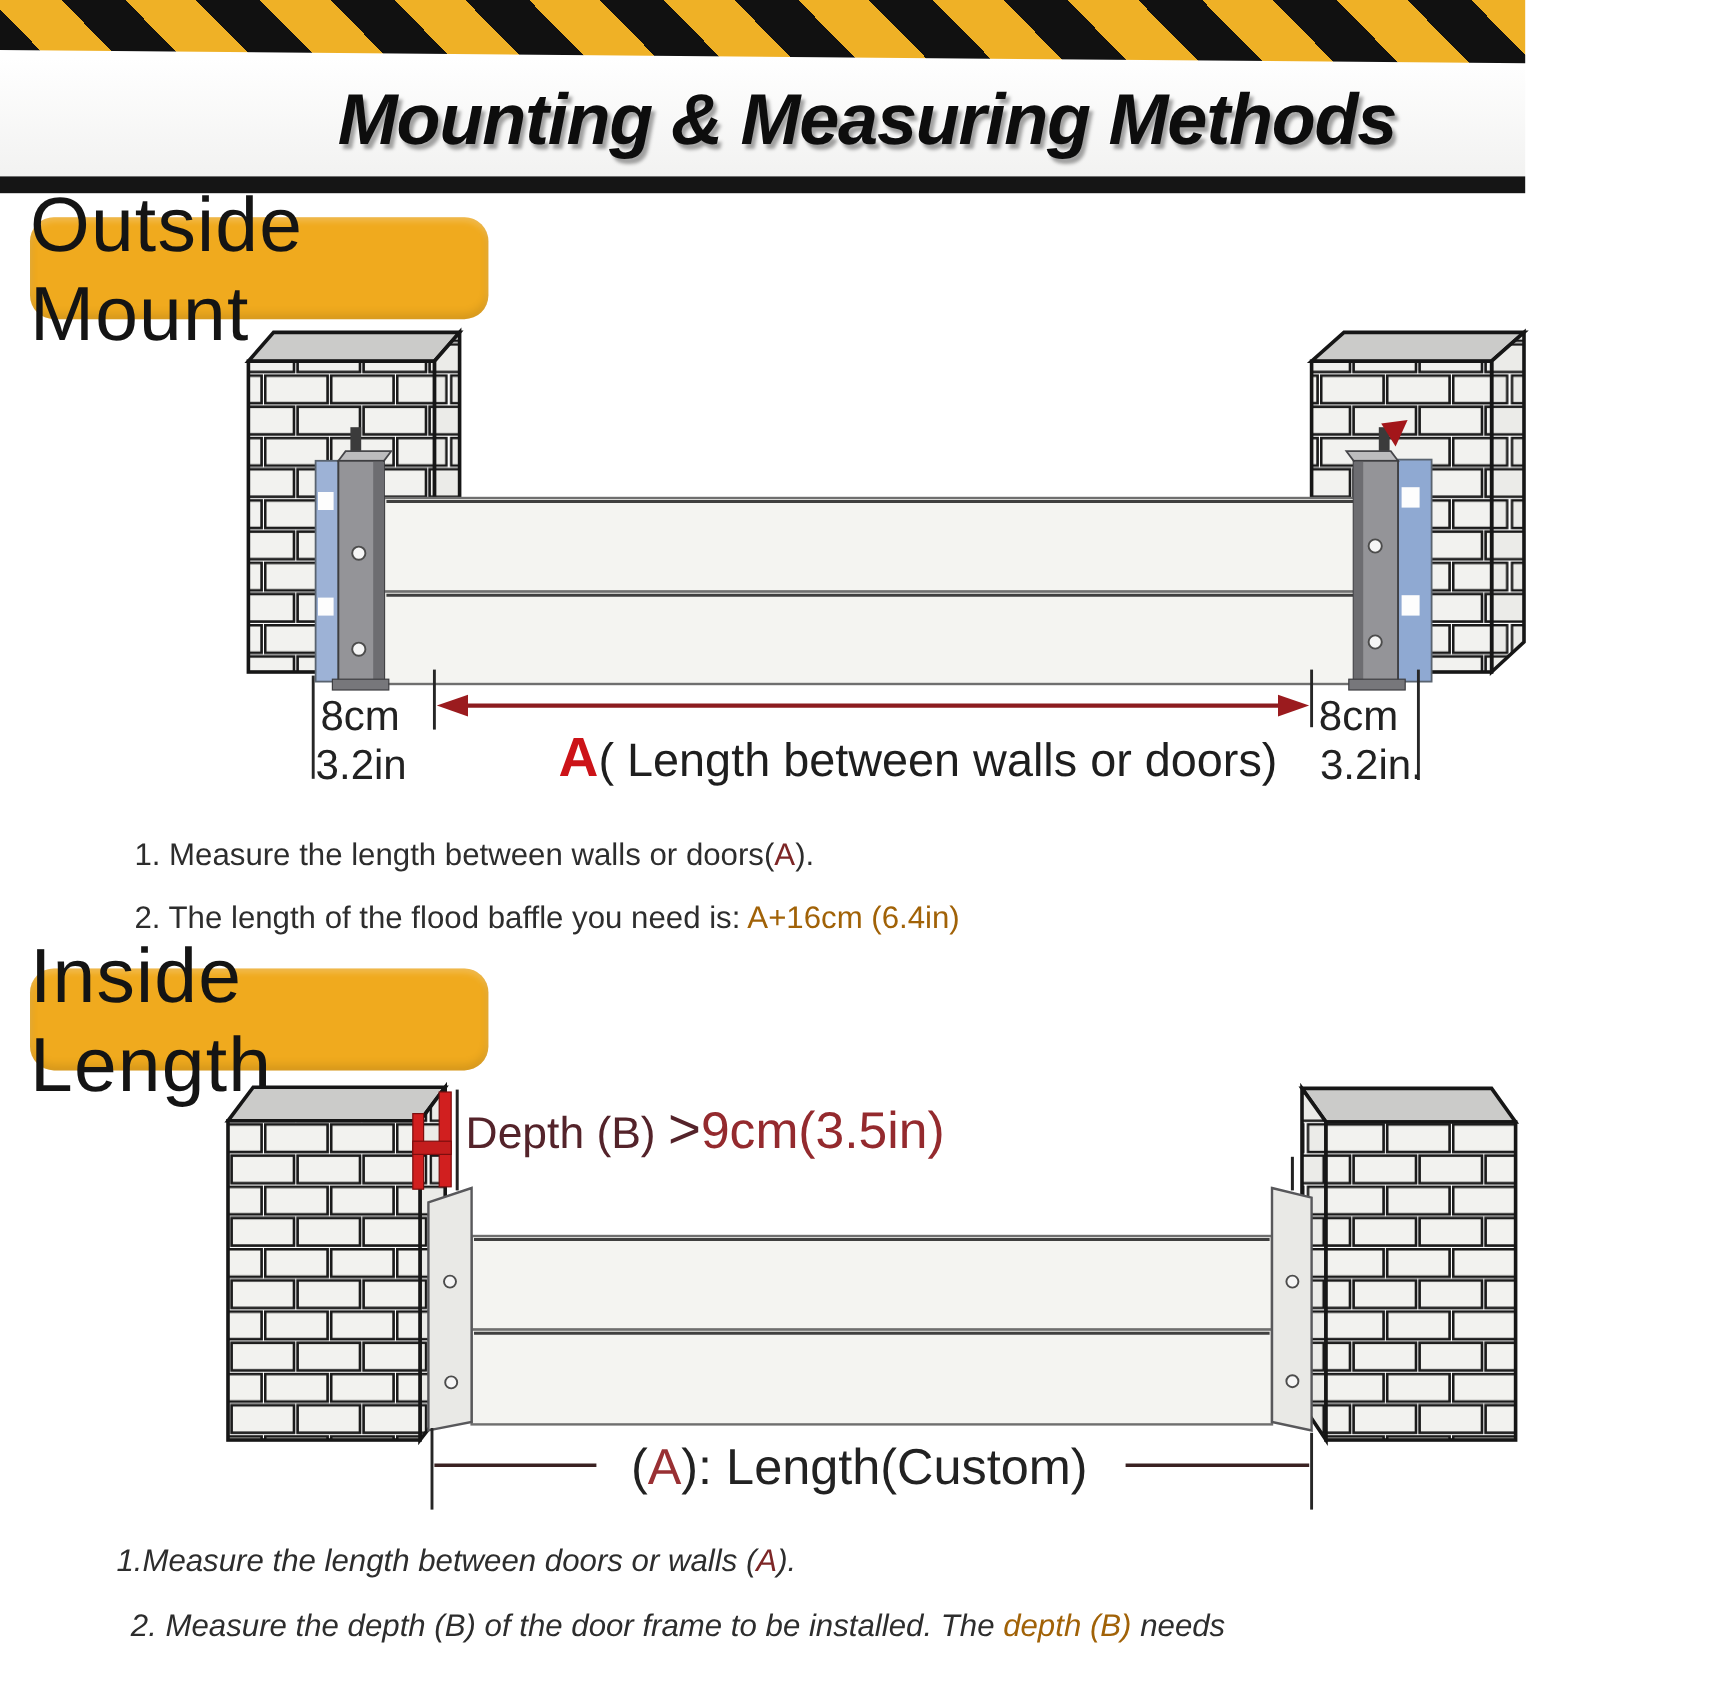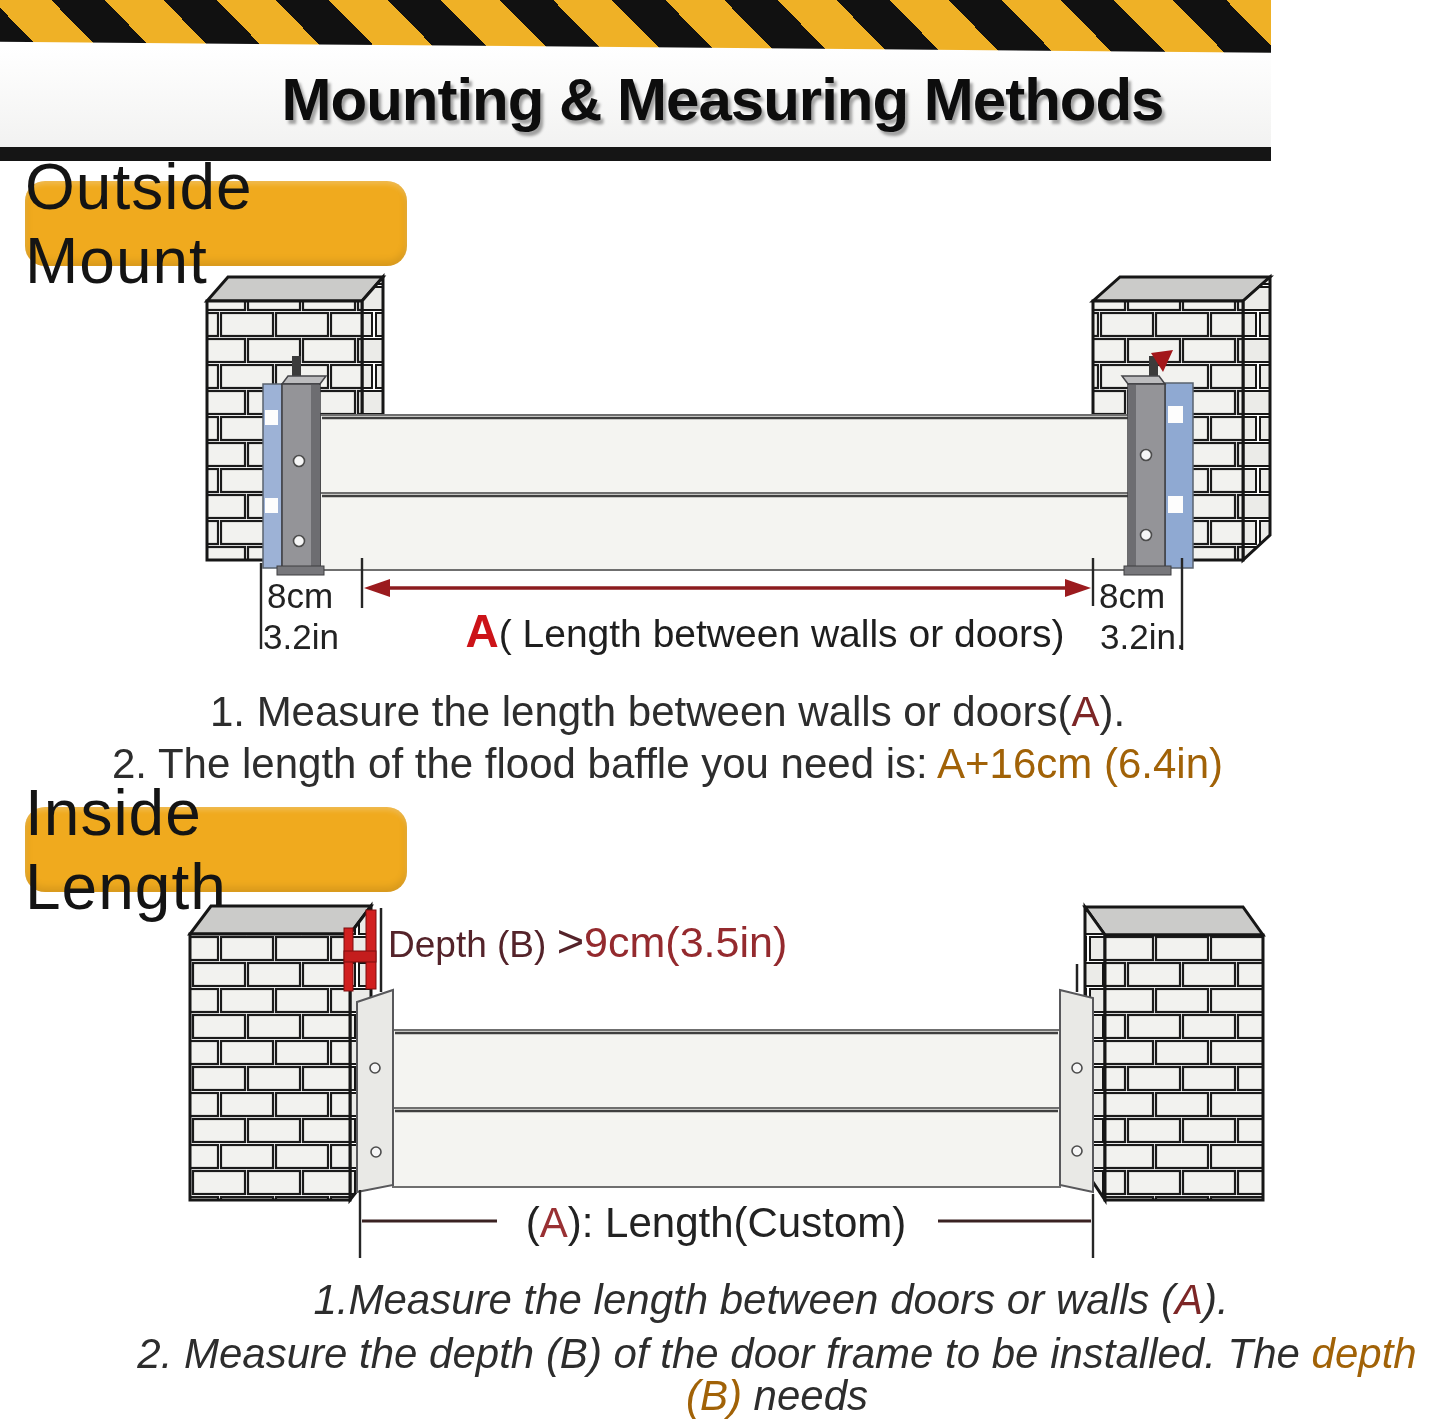--- a/index.html
+++ b/index.html
@@ -1,19 +1,19 @@
 <!DOCTYPE html>
 <html><head>
 <meta charset="utf-8">
 <style>
   html,body{margin:0;padding:0;background:#ffffff;}
   .page{position:relative;width:1445px;height:1421px;background:#ffffff;overflow:hidden;
         font-family:"Liberation Sans",sans-serif;}
   
-  .header{position:absolute;left:0;top:0;width:1271px;height:165px;overflow:hidden;}
+  .header{position:absolute;left:0;top:0;width:1271px;height:165px;overflow:hidden;font-style:italic;}
   .hazard{position:absolute;left:-20px;top:-10px;width:1490px;height:58px;
           transform:rotate(0.5deg);
           background:repeating-linear-gradient(45deg,#111111 0 38px,#efb126 38px 80px);}
   .titleband{position:absolute;left:0;top:48px;width:1445px;height:99px;
              background:linear-gradient(#ffffff,#f2f2f1);}
   .title{position:absolute;left:0;top:52px;width:1445px;height:95px;line-height:95px;
          text-align:center;font-size:60px;font-weight:bold;color:#0d0d0d;letter-spacing:-1px;
          text-shadow:3px 4px 3px rgba(0,0,0,.35), -1px -1px 0 rgba(255,255,255,.65);}
   .blackbar{position:absolute;left:0;top:147px;width:1445px;height:14px;background:#151515;}
   
@@ -29,21 +29,21 @@
   .svg-inside{top:890px;}
   .topface{fill:#cbcbc9;stroke:#161616;stroke-width:3;}
   .face{stroke:#161616;stroke-width:3;}
   .panel{fill:#f4f4f1;stroke:#6f6f6f;stroke-width:2;}
   .panel-edge{stroke:#3f3f3f;stroke-width:2.5;}
   .screw{fill:#f6f6f6;stroke:#4c4c4c;stroke-width:1.6;}
   .dim{stroke:#262626;stroke-width:2.4;}
   text{font-family:"Liberation Sans",sans-serif;}
   .dimtxt{font-size:35px;fill:#222222;}
   
-  .steps{position:absolute;color:#2d2d2d;font-size:42px;text-align:center;}
+  .steps{position:absolute;color:#2d2d2d;font-size:26px;}
   .steps-outside{left:112px;top:694px;}
   .steps-outside .line{line-height:36px;margin-bottom:16px;}
   .steps-inside{left:83px;top:1282px;font-style:italic;}
   .steps-inside .l1{margin-left:14px;line-height:36px;margin-bottom:15px;}
   .steps-inside .l2{margin-left:26px;line-height:42px;}
   .steps-inside .l3{margin-left:0;line-height:42px;}
   .red-strong{color:#a16207;}
   .red-soft{color:#7d2626;}
 </style>
 </head>

